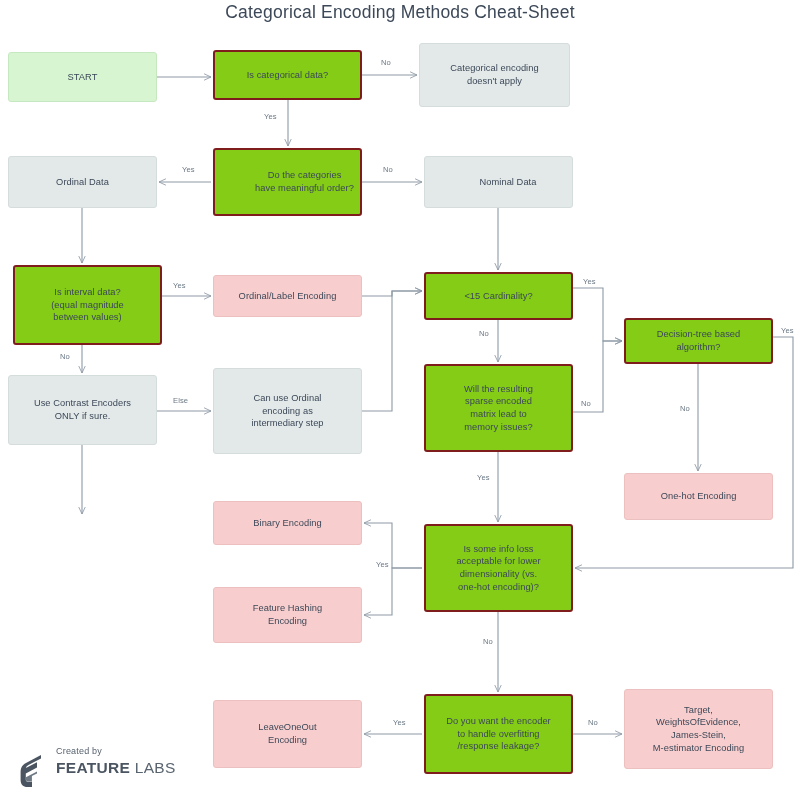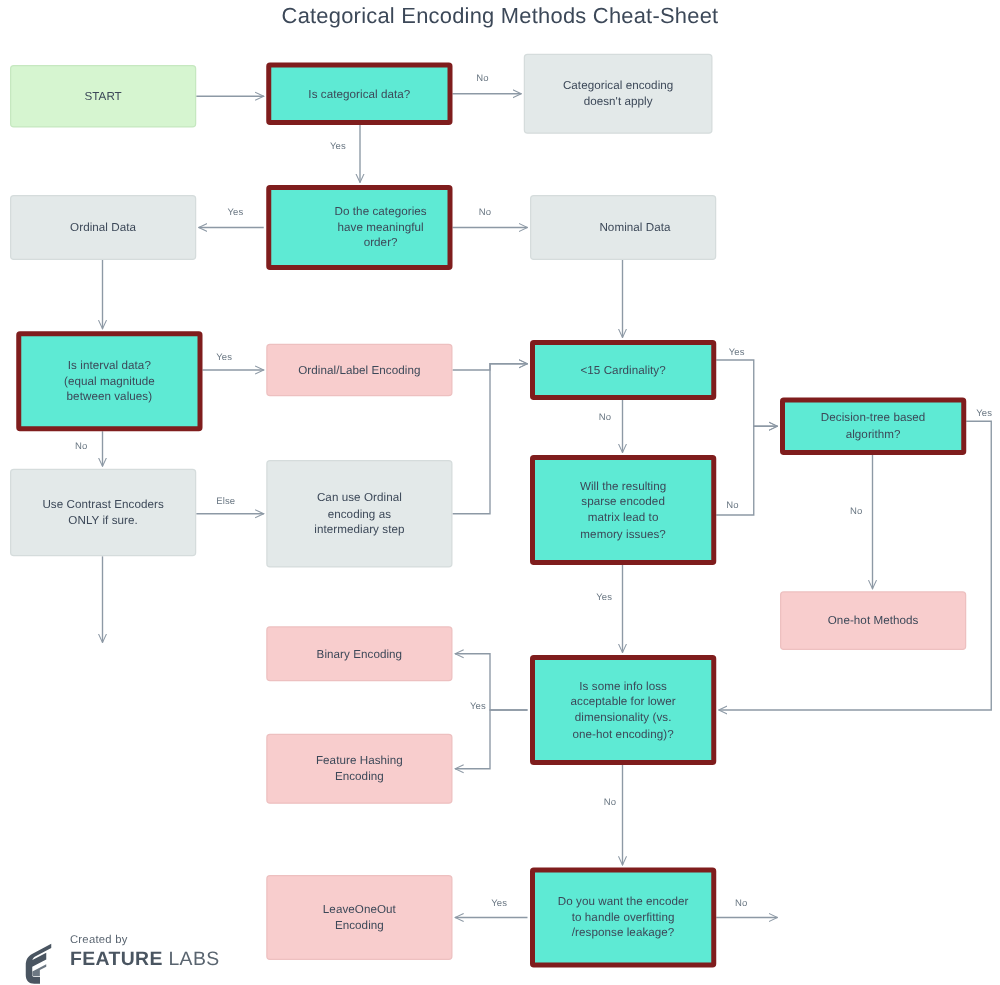--- a/index.html
+++ b/index.html
@@ -37,21 +37,21 @@
     justify-content: center;
     text-align: center;
     border-radius: 3px;
     font-size: 9.3px;
     line-height: 12.6px;
     color: #3c4858;
     padding: 3px 6px;
     letter-spacing: 0.05px;
   }
   .node.green  { background: #d6f5d0; border: 1px solid #c6e8c0; }
-  .node.blue   { background: #5eead4; border: 4px solid #7f1d1d; }
+  .node.blue   { background: #84cc16; border: 2px solid #7f1d1d; }
   .node.pink   { background: #f8cdcd; border: 1px solid #edc0c0; }
   .node.gray   { background: #e3e9e9; border: 1px solid #d5dcdc; }
   .node .nlabel { white-space: pre-line; display: block; }
 
   .edge-label {
     position: absolute;
     font-size: 7.6px;
     color: #6b7884;
     letter-spacing: 0.1px;
     white-space: nowrap;
@@ -219,21 +219,21 @@
   </div>
 
   <div class="node blue" style="left:424px; top:364px; width:149px; height:88px;">
     <span class="nlabel">Will the resulting
 sparse encoded
 matrix lead to
 memory issues?</span>
   </div>
 
   <div class="node pink" style="left:624px; top:473px; width:149px; height:47px;">
-    <span class="nlabel">One-hot Methods</span>
+    <span class="nlabel">One-hot Encoding</span>
   </div>
 
 
   <div class="node pink" style="left:213px; top:501px; width:149px; height:44px;">
     <span class="nlabel">Binary Encoding</span>
   </div>
 
   <div class="node blue" style="left:424px; top:524px; width:149px; height:88px;">
     <span class="nlabel">Is some info loss
 acceptable for lower
@@ -250,20 +250,26 @@
     <span class="nlabel">LeaveOneOut
 Encoding</span>
   </div>
 
   <div class="node blue" style="left:424px; top:694px; width:149px; height:80px;">
     <span class="nlabel">Do you want the encoder
 to handle overfitting
 /response leakage?</span>
   </div>
 
+  <div class="node pink" style="left:624px; top:689px; width:149px; height:80px;">
+    <span class="nlabel">Target,
+WeightsOfEvidence,
+James-Stein,
+M-estimator Encoding</span>
+  </div>
 
   <div class="edge-label" style="left:381px; top:58px;">No</div>
   <div class="edge-label" style="left:264px; top:112px;">Yes</div>
   <div class="edge-label" style="left:182px; top:165px;">Yes</div>
   <div class="edge-label" style="left:383px; top:165px;">No</div>
   <div class="edge-label" style="left:173px; top:281px;">Yes</div>
   <div class="edge-label" style="left:60px;  top:352px;">No</div>
   <div class="edge-label" style="left:173px; top:396px;">Else</div>
   <div class="edge-label" style="left:583px; top:277px;">Yes</div>
   <div class="edge-label" style="left:479px; top:329px;">No</div>

